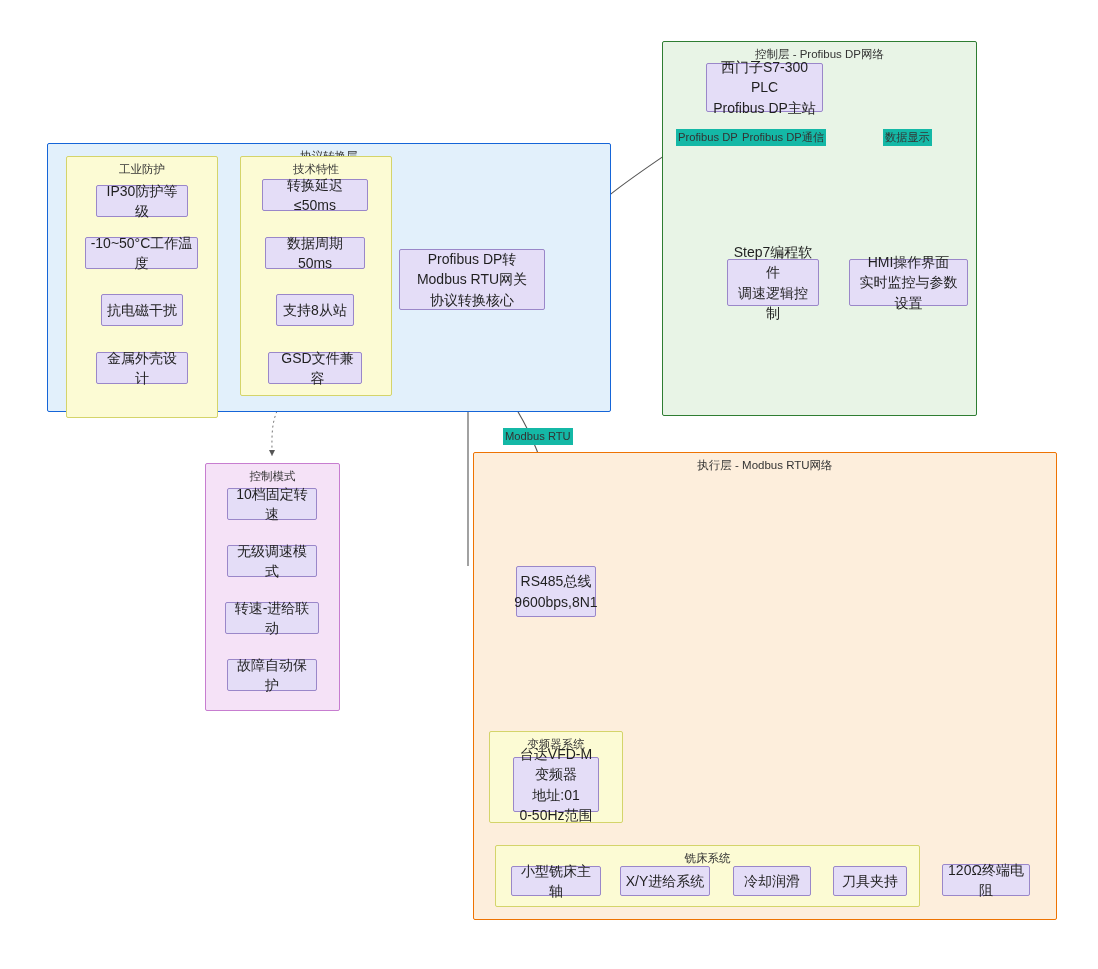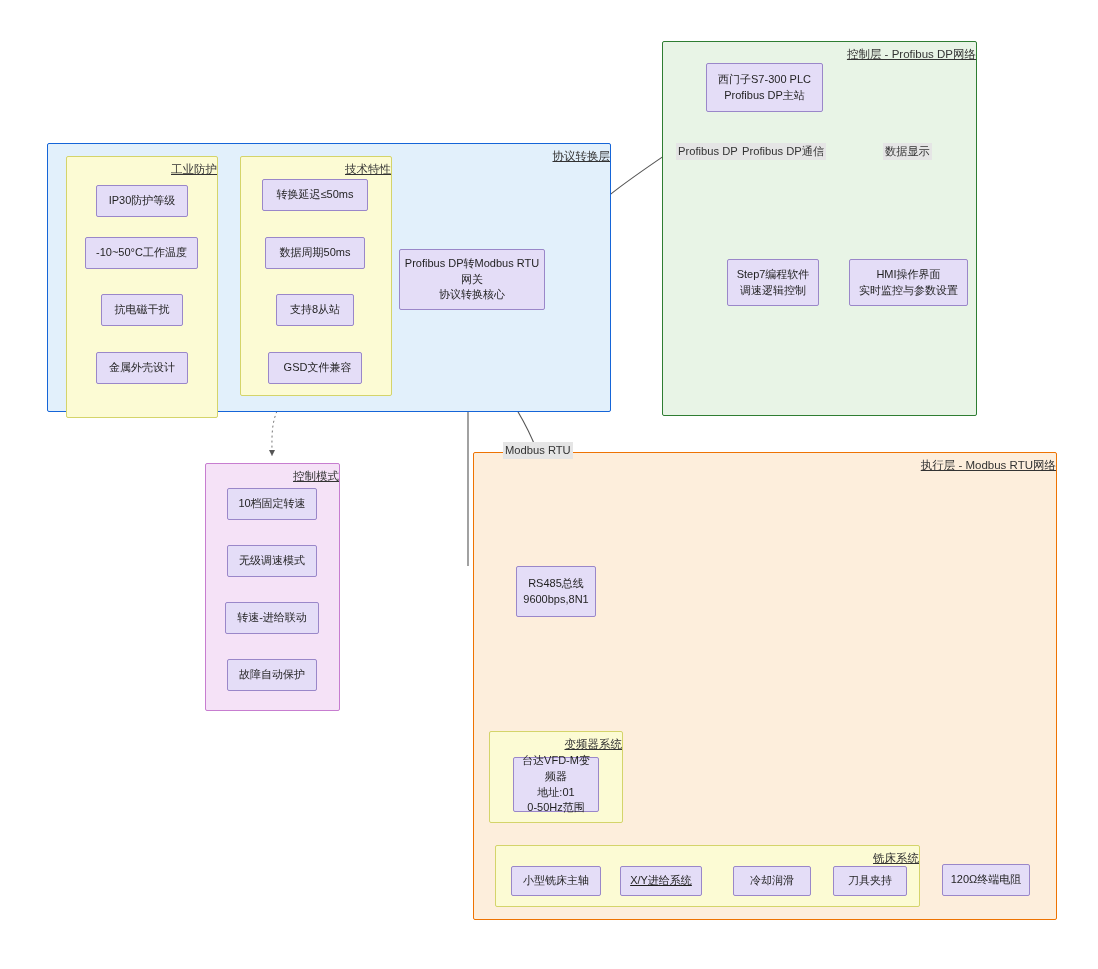--- a/index.html
+++ b/index.html
@@ -23,25 +23,24 @@
   
   .cluster{
     position:absolute;
     box-sizing:border-box;
     border-radius:2px;
   }
   .cluster-title{
     position:absolute;
     left:0; right:0;
     top:5px;
-    text-align:right;
+    text-align:center;
     font-size:11.5px;
     color:#333333;
     white-space:nowrap;
-    text-decoration:underline;
   }
   .cluster.green{
     background:#e8f4e6;
     border:1.6px solid #2e7d32;
   }
   .cluster.blue{
     background:#e2f0fb;
     border:1.8px solid #1565d8;
   }
   .cluster.orange{
@@ -60,36 +59,35 @@
   .node{
     position:absolute;
     box-sizing:border-box;
     background:#e4ddf7;
     border:1.1px solid #9a87c9;
     border-radius:2px;
     display:flex;
     align-items:center;
     justify-content:center;
     text-align:center;
-    font-size:11px;
+    font-size:14px;
     color:#1f1f1f;
     line-height:1.45;
     padding:2px 4px;
     white-space:pre-line;
   }
   
   .edge-label{
     position:absolute;
-    background:#e5e5e5;
+    background:#14b8a6;
     color:#333333;
     font-size:11.2px;
     padding:1px 2px;
     white-space:nowrap;
     line-height:1.3;
-    margin-top:14px;
   }
 </style>
 </head>
 <body>
 
 <div id="canvas">
 
   <svg class="edges" viewBox="0 0 1098 969">
     <defs>
       <marker id="arrow" markerWidth="8" markerHeight="8" refX="6" refY="3" orient="auto" markerUnits="strokeWidth">
@@ -179,19 +177,19 @@
     <div class="cluster-title">变频器系统</div>
   </div>
   <div class="node" style="left:513px;top:757px;width:86px;height:55px;">台达VFD-M变频器
 地址:01
 0-50Hz范围</div>
 
   <div class="cluster yellow" style="left:495px;top:845px;width:425px;height:62px;">
     <div class="cluster-title">铣床系统</div>
   </div>
   <div class="node" style="left:511px;top:866px;width:90px;height:30px;">小型铣床主轴</div>
-  <div class="node" style="left:620px;top:866px;width:82px;height:30px;text-decoration:underline;">X/Y进给系统</div>
+  <div class="node" style="left:620px;top:866px;width:90px;height:30px;">X/Y进给系统</div>
   <div class="node" style="left:733px;top:866px;width:78px;height:30px;">冷却润滑</div>
   <div class="node" style="left:833px;top:866px;width:74px;height:30px;">刀具夹持</div>
 
   <div class="node" style="left:942px;top:864px;width:88px;height:32px;">120Ω终端电阻</div>
 
 </div>
 
 </body></html>

